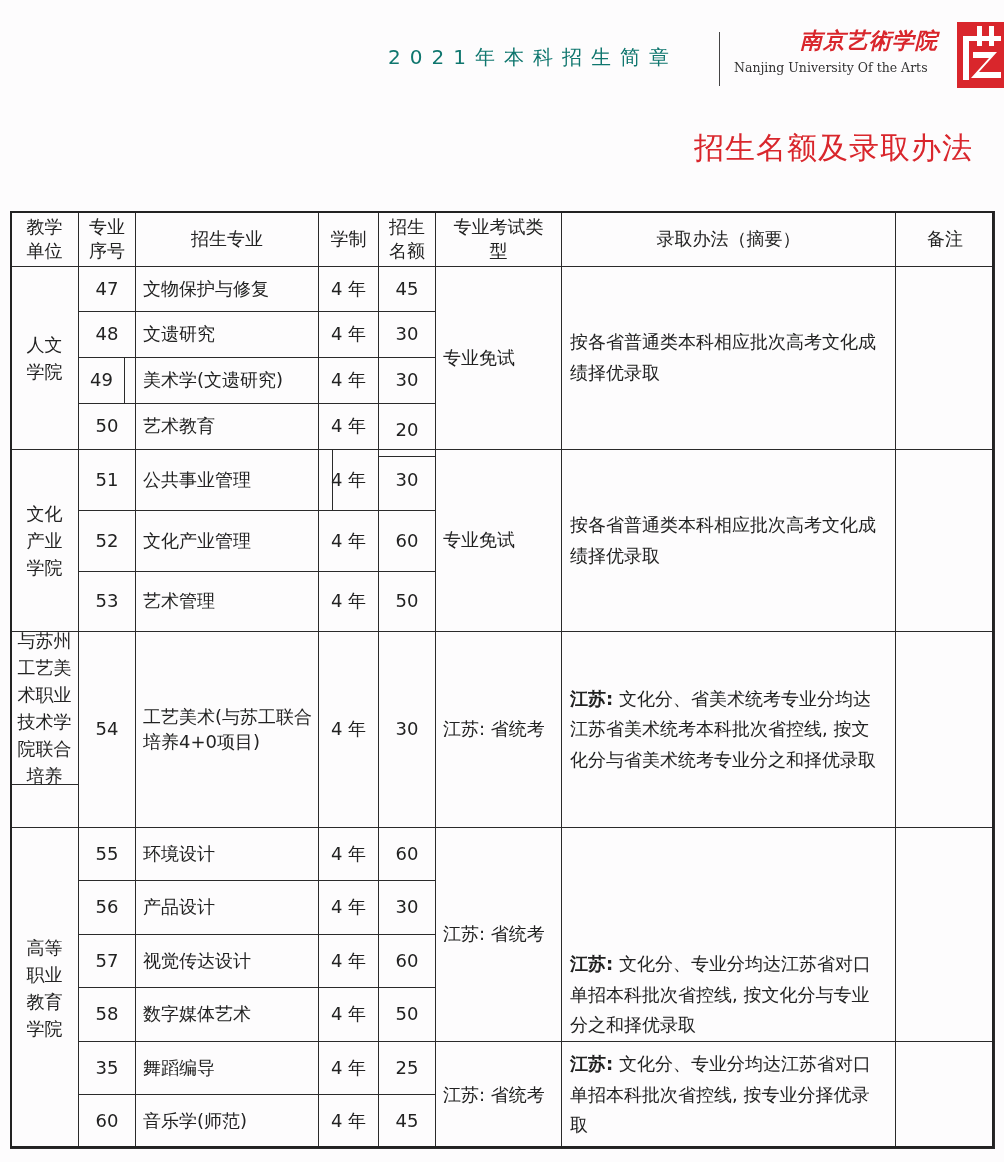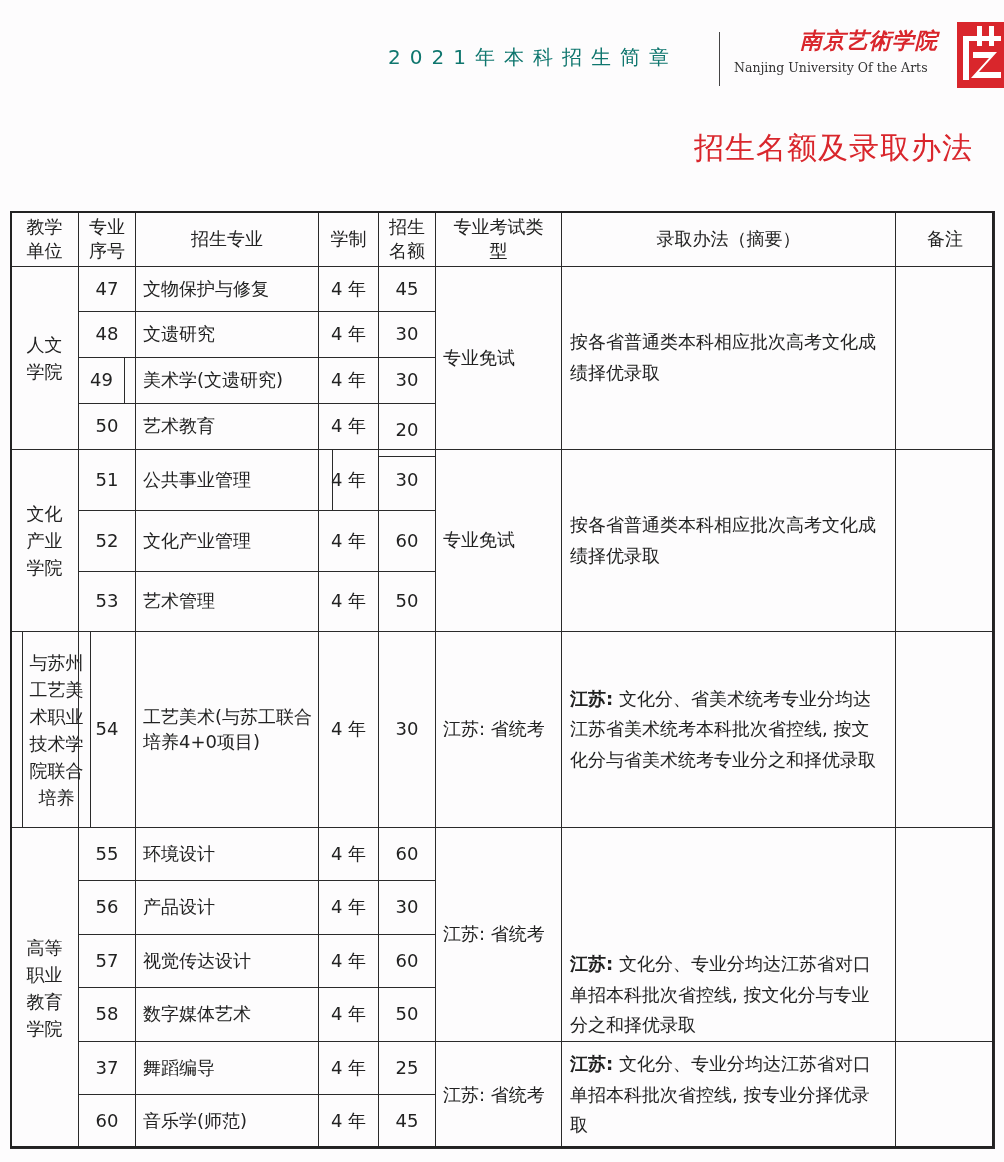--- a/index.html
+++ b/index.html
@@ -82,21 +82,21 @@
     </div>
     <div class="cell c" style="left: 895px; top: 211px; width: 100px; height: 56px;">
       <span>备注</span>
     </div>
     <div class="cell c" style="left: 10px; top: 266px; width: 69px; height: 184px;">
       <span class="vert" style="width: 40px;">人文学院</span>
     </div>
     <div class="cell c" style="left: 10px; top: 449px; width: 69px; height: 183px;">
       <span class="vert" style="width: 40px;">文化产业学院</span>
     </div>
-    <div class="cell c" style="left: 10px; top: 631px; width: 69px; height: 197px; margin-left: 12px;">
+    <div class="cell c" style="left: 10px; top: 631px; width: 69px; height: 154px;">
       <span class="vert">与苏州工艺美术职业技术学院联合培养</span>
     </div>
     <div class="cell c" style="left: 10px; top: 827px; width: 69px; height: 322px;">
       <span class="vert" style="width: 40px;">高等职业教育学院</span>
     </div>
     <div class="cell c" style="left: 78px; top: 266px; width: 58px; height: 46px;">
       <span>47</span>
     </div>
     <div class="cell l" style="left: 135px; top: 266px; width: 184px; height: 46px;">
       <span>文物保护与修复</span>
@@ -233,21 +233,21 @@
     <div class="cell l" style="left: 135px; top: 987px; width: 184px; height: 55px;">
       <span>数字媒体艺术</span>
     </div>
     <div class="cell c" style="left: 318px; top: 987px; width: 61px; height: 55px;">
       <span>4 年</span>
     </div>
     <div class="cell c" style="left: 378px; top: 987px; width: 58px; height: 55px;">
       <span>50</span>
     </div>
     <div class="cell c" style="left: 78px; top: 1041px; width: 58px; height: 54px;">
-      <span>37</span>
+      <span>35</span>
     </div>
     <div class="cell l" style="left: 135px; top: 1041px; width: 184px; height: 54px;">
       <span>舞蹈编导</span>
     </div>
     <div class="cell c" style="left: 318px; top: 1041px; width: 61px; height: 54px;">
       <span>4 年</span>
     </div>
     <div class="cell c" style="left: 378px; top: 1041px; width: 58px; height: 54px;">
       <span>25</span>
     </div>

